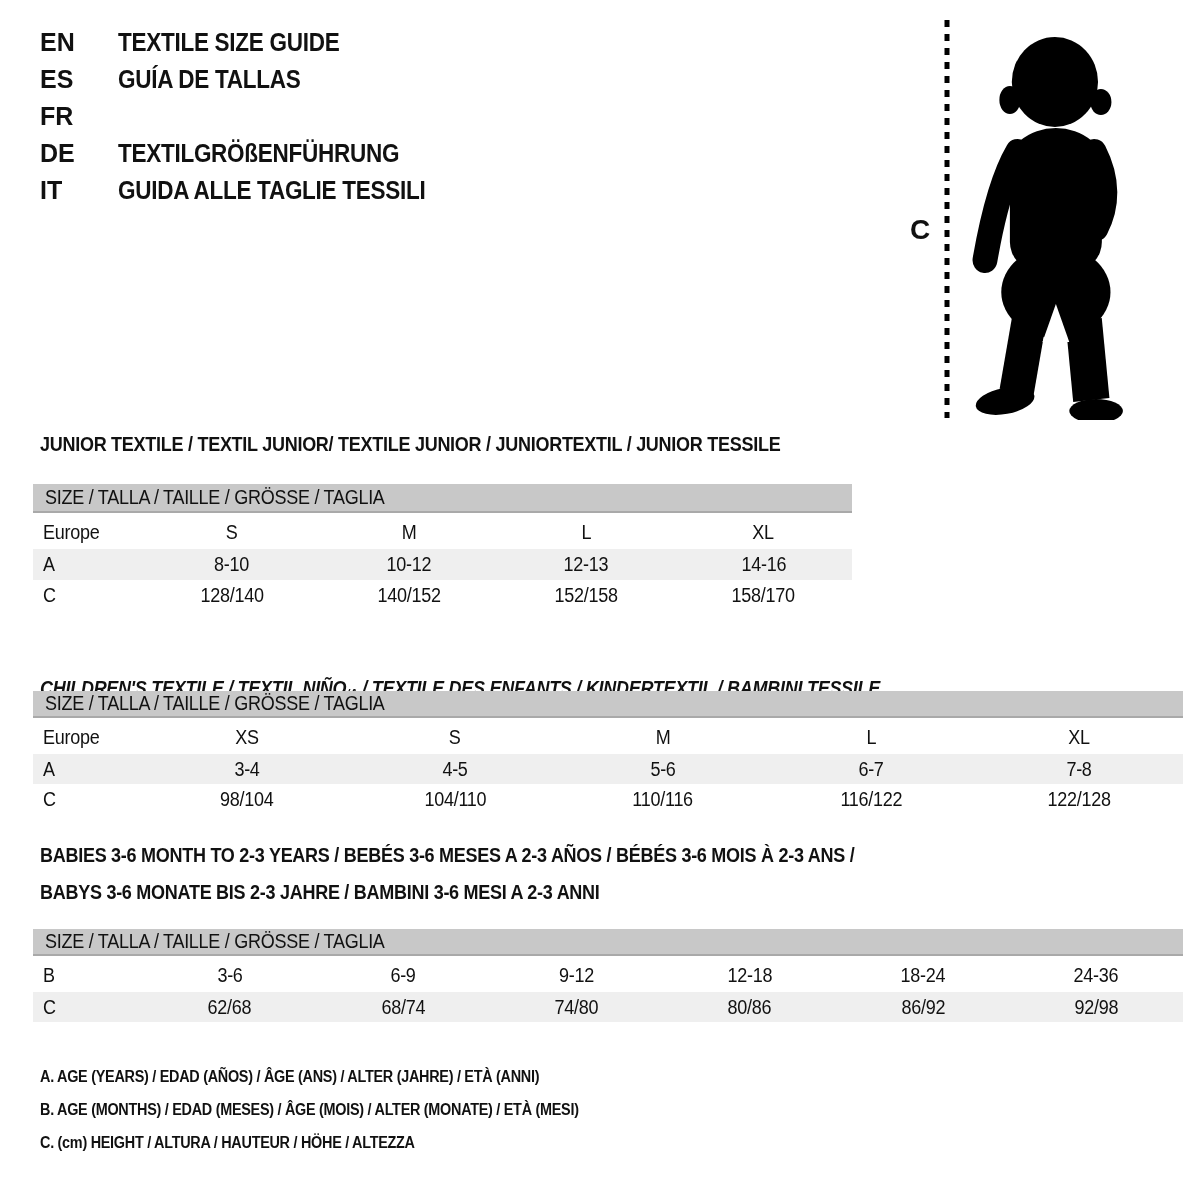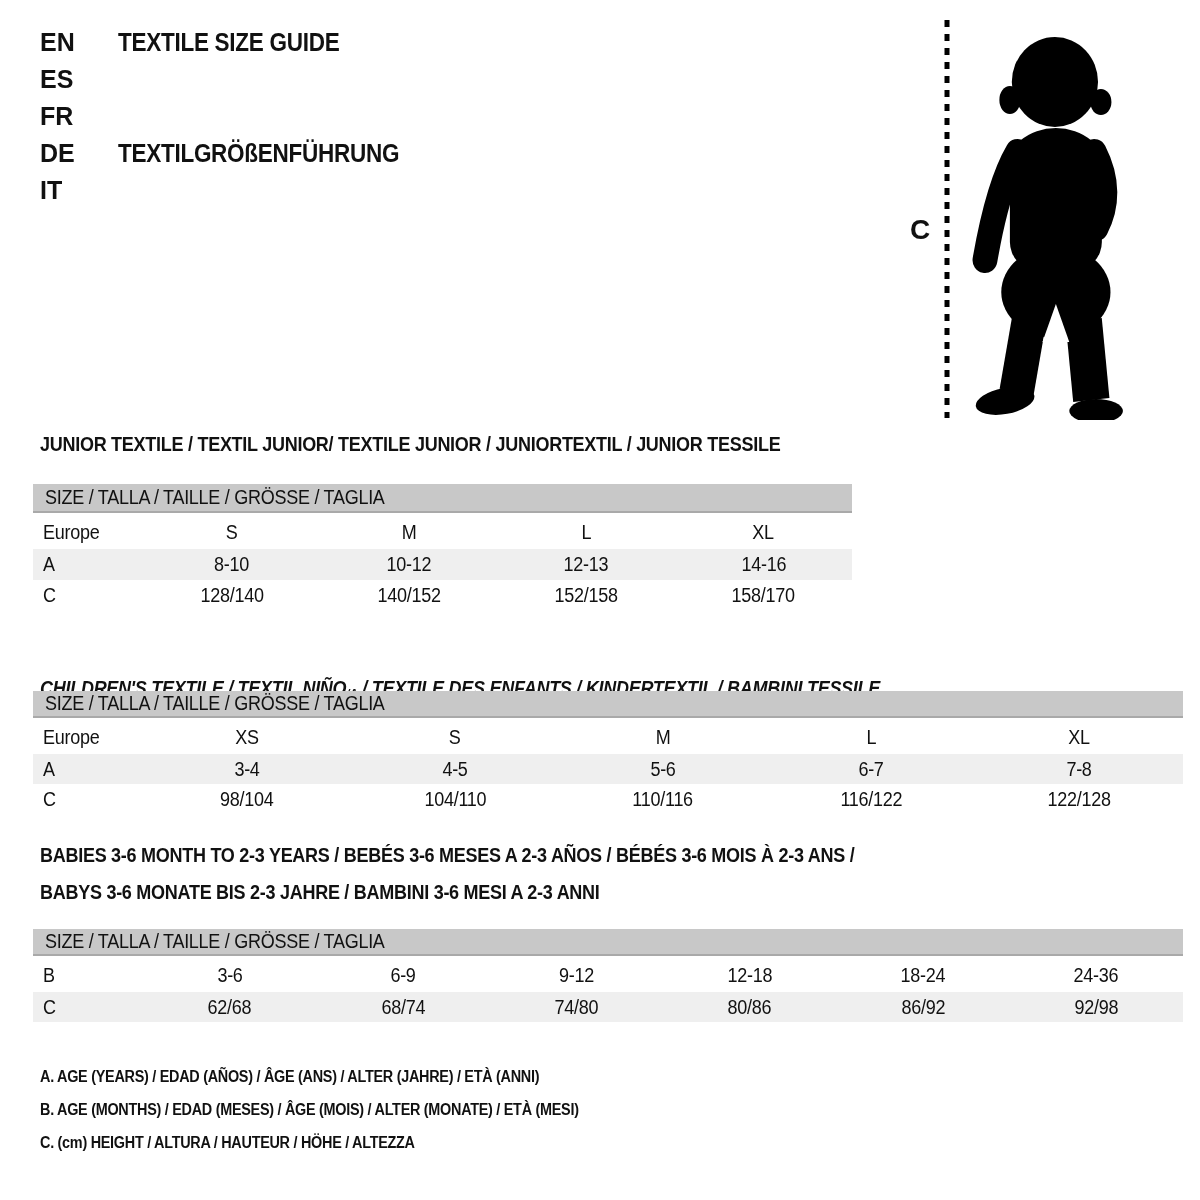--- a/index.html
+++ b/index.html
@@ -55,30 +55,32 @@
 
 <div class="page">
 
   <div class="lang-list">
     <div class="lang-row">
       <span class="lang-code">EN</span>
       <span class="lang-title"><span class="cx">TEXTILE SIZE GUIDE</span></span>
     </div>
     <div class="lang-row">
       <span class="lang-code">ES</span>
+      <span class="lang-title"><span class="cx">GUÍA DE TALLAS</span></span>
     </div>
     <div class="lang-row">
       <span class="lang-code">FR</span>
     </div>
     <div class="lang-row">
       <span class="lang-code">DE</span>
       <span class="lang-title"><span class="cx">TEXTILGRÖßENFÜHRUNG</span></span>
     </div>
     <div class="lang-row">
       <span class="lang-code">IT</span>
+      <span class="lang-title"><span class="cx">GUIDA ALLE TAGLIE TESSILI</span></span>
     </div>
   </div>
 
   <div class="figure">
     <svg class="dash-line" width="10" height="402" viewBox="0 0 10 402">
       <line x1="5" y1="2" x2="5" y2="400" stroke="#000000" stroke-width="5" stroke-dasharray="7 7"></line>
     </svg>
     <span class="measure-label">C</span>
     <svg class="silhouette" width="182" height="400" viewBox="0 0 190 400" preserveAspectRatio="none">
       <g fill="#000000" stroke="none">

